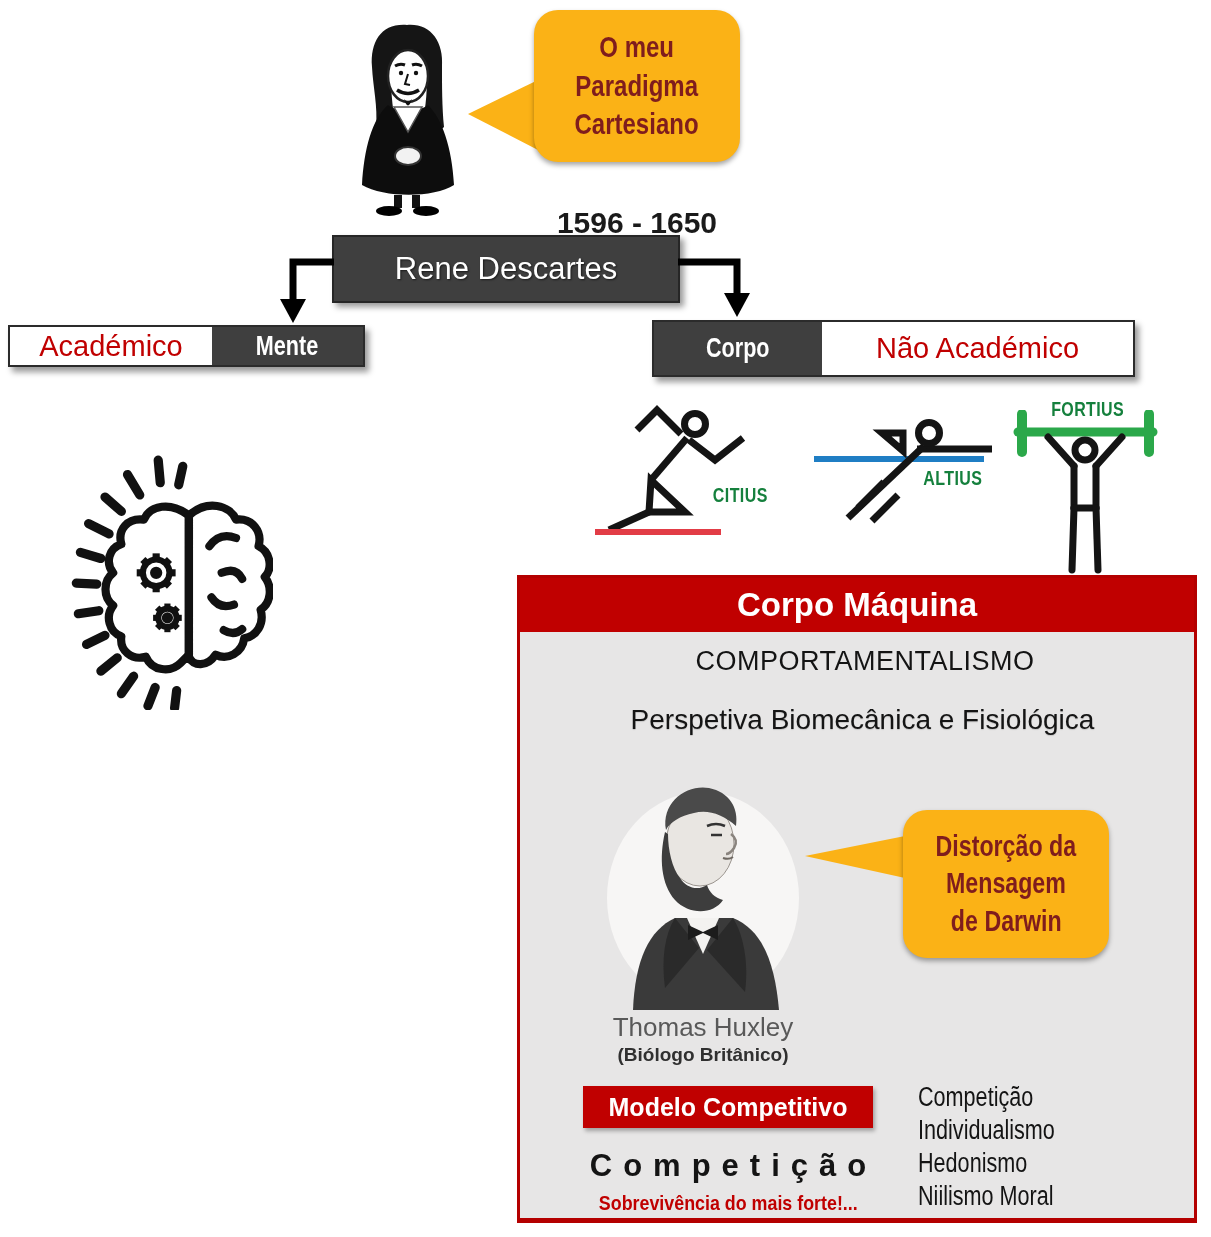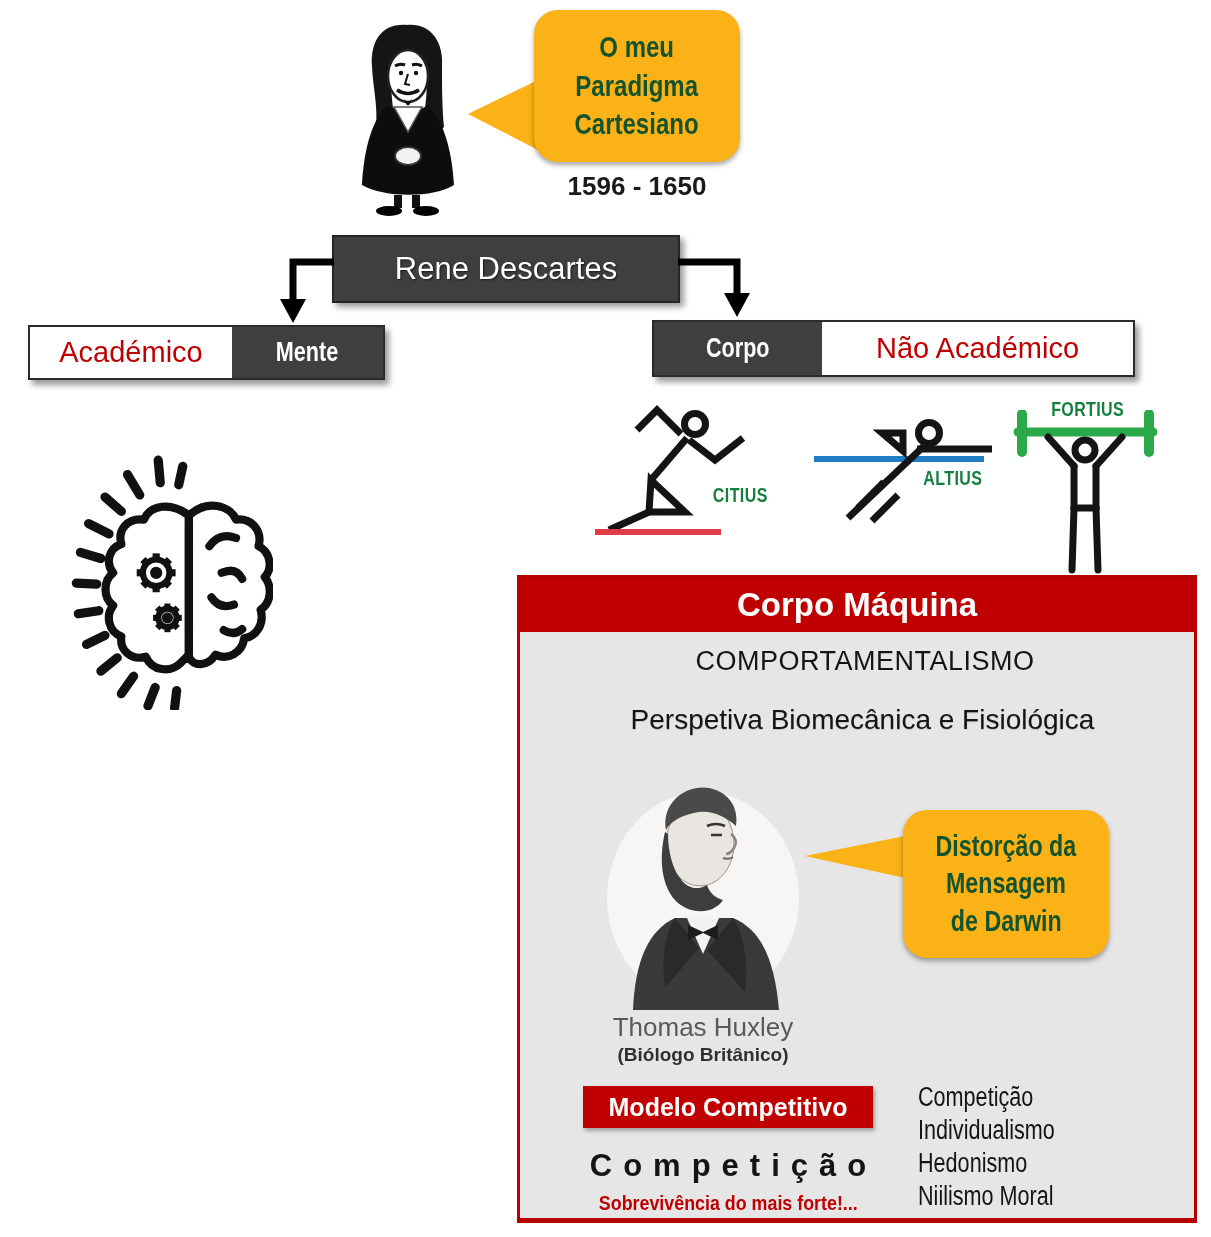--- a/index.html
+++ b/index.html
@@ -15,21 +15,21 @@
   .abs{position:absolute;}
   .center{display:flex;align-items:center;justify-content:center;text-align:center;}
   .cond{display:inline-block;transform:scaleX(.8);transform-origin:center;}
   .cond-l{display:inline-block;transform:scaleX(.8);transform-origin:left center;}
 
   
   .bubble{background:var(--bubble-orange);border-radius:24px;
           box-shadow:0 3px 5px rgba(0,0,0,.35);}
   .bubble-text{width:100%;height:100%;display:flex;flex-direction:column;
                align-items:center;justify-content:center;
-               font-weight:bold;font-size:30px;line-height:1.28;color:#14532d;}
+               font-weight:bold;font-size:30px;line-height:1.28;color:#7f1d1d;}
   .tail{position:absolute;}
 
   
   .root-box{background:var(--dark-box);border:2px solid #262626;color:#fff;
             font-size:31px;box-shadow:4px 4px 6px rgba(0,0,0,.4);
             text-shadow:1px 1px 2px rgba(0,0,0,.6);}
   .split-box{display:flex;border:2px solid #2b2b2b;box-shadow:4px 5px 6px rgba(0,0,0,.4);}
   .cell-dark{background:var(--dark-box);color:#fff;font-weight:bold;font-size:27px;}
   .cell-light{background:#fff;color:var(--accent-red);font-size:29px;font-weight:500;}
   .cell{display:flex;align-items:center;justify-content:center;}
@@ -44,21 +44,21 @@
   .panel-line2{font-size:28px;color:#141414;text-shadow:0 1px 1px rgba(0,0,0,.15);}
   .badge{background:var(--accent-red);color:#fff;font-weight:bold;font-size:25px;
          box-shadow:2px 3px 4px rgba(0,0,0,.3);}
   .keyword{font-weight:bold;font-size:31px;letter-spacing:11px;color:#141414;}
   .tagline{font-weight:bold;font-size:21px;color:var(--accent-red);}
   .value-item{font-size:27px;color:#141414;line-height:33px;white-space:nowrap;}
   .portrait-name{font-size:26px;color:#595959;}
   .portrait-caption{font-size:19px;color:#303030;font-weight:bold;}
 
   .heading{font-size:29px;font-weight:600;color:#141414;text-shadow:0 1px 1px rgba(0,0,0,.2);}
-  .dates{font-size:26px;font-weight:600;color:#1a1a1a;}
+  .dates{font-size:30px;font-weight:600;color:#1a1a1a;margin-top:37px;}
 
   svg{display:block;}
 </style>
 </head>
 <body>
 
 <div id="stage">
 
   <div class="abs" style="left:342px;top:18px;width:130px;height:202px;">
     <svg width="130" height="202" viewBox="0 0 130 200">
@@ -96,21 +96,21 @@
 
   <div class="abs center root-box" style="left:332px;top:235px;width:348px;height:68px;">Rene Descartes</div>
 
   <svg class="abs" style="left:270px;top:253px;" width="490" height="78">
     <path d="M64,9 L23,9 L23,48" stroke="#000" stroke-width="7" fill="none"></path>
     <polygon points="23,70 10,46 36,46" fill="#000"></polygon>
     <path d="M408,9 L467,9 L467,42" stroke="#000" stroke-width="7" fill="none"></path>
     <polygon points="467,64 454,40 480,40" fill="#000"></polygon>
   </svg>
 
-  <div class="abs split-box" style="left:8px;top:325px;width:357px;height:55px;margin-left:20px;">
+  <div class="abs split-box" style="left:8px;top:325px;width:357px;height:42px;">
     <div class="cell cell-light" style="width:202px;">
       <span>Académico</span>
     </div>
     <div class="cell cell-dark" style="width:151px;">
       <span class="cond">Mente</span>
     </div>
   </div>
 
   <div class="abs split-box" style="left:652px;top:320px;width:483px;height:57px;">
     <div class="cell cell-dark" style="width:168px;">

